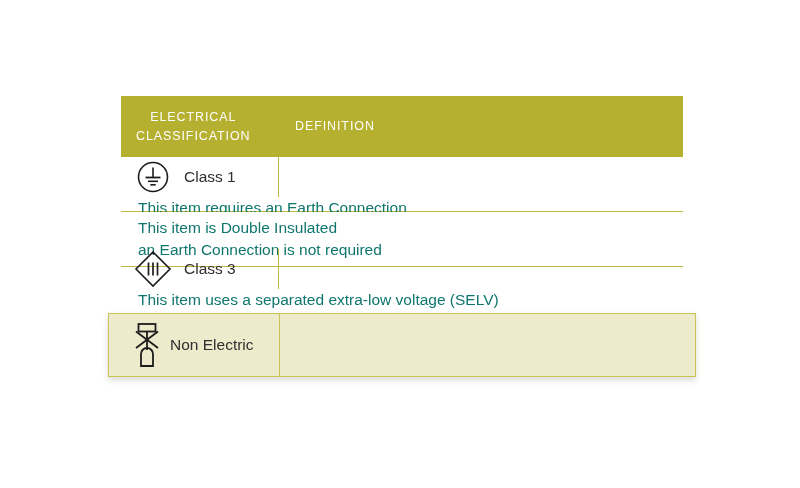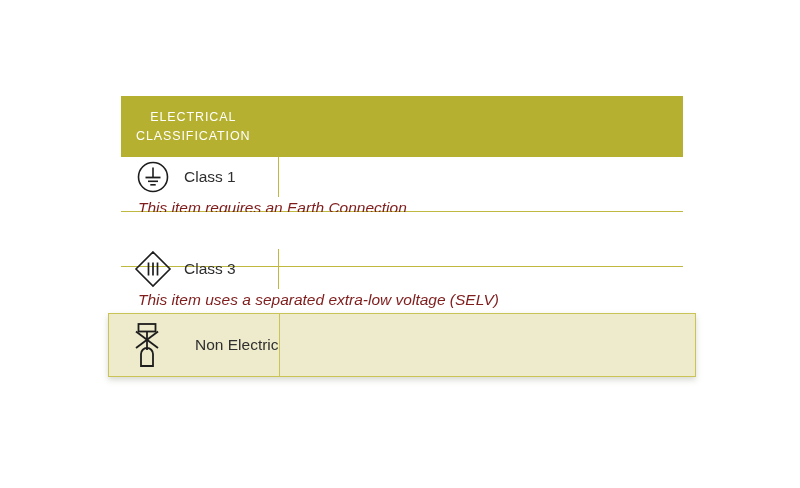--- a/index.html
+++ b/index.html
@@ -87,24 +87,23 @@
   }
 
   .class-label {
     font-size: 15.5px;
     color: #2f2f2f;
     margin-left: 11px;
     white-space: nowrap;
   }
   .def-text {
     font-size: 15.5px;
-    color: #7f1d1d;
+    color: #0f766e;
     line-height: 1.42;
     white-space: pre-line;
-    font-style: italic;
   }
 
   .row-1 { height: 55px; }
   .row-2 { height: 55px; }
   .row-3 { height: 49px; }
 
   .icon-wrap {
     width: 40px;
     height: 40px;
     display: flex;
@@ -128,35 +127,38 @@
     z-index: 5;
   }
   .highlight-row .cell-class {
     width: 171px;
     padding-left: 18px;
     border-right: 1px solid #C9C455;
   }
   .highlight-row .cell-def {
     padding-left: 19px;
   }
-  .highlight-row .class-label { margin-left: 28px; }
+  .highlight-row .class-label { margin-left: 3px; }
 
   svg { display: block; }
 </style>
 </head>
 <body>
 
 <div id="stage">
 
   <div class="table">
 
     <div class="thead">
       <div class="th th-class">
         <span style="white-space:pre-line">ELECTRICAL
 CLASSIFICATION</span>
+      </div>
+      <div class="th th-def">
+        <span>DEFINITION</span>
       </div>
     </div>
 
     <div class="row row-1">
       <div class="cell-class">
         <span class="icon-wrap">
           <svg width="34" height="34" viewBox="0 0 34 34">
             <circle cx="17" cy="17" r="14.5" fill="none" stroke="#1d1d1d" stroke-width="1.6"></circle>
             <line x1="17" y1="7.5" x2="17" y2="17.5" stroke="#1d1d1d" stroke-width="1.6"></line>
             <line x1="9.5" y1="17.5" x2="24.5" y2="17.5" stroke="#1d1d1d" stroke-width="1.8"></line>
@@ -165,20 +167,24 @@
           </svg>
         </span>
         <span class="class-label">Class 1</span>
       </div>
       <div class="cell-def">
         <span class="def-text">This item requires an Earth Connection</span>
       </div>
     </div>
 
     <div class="row row-2">
+      <div class="cell-def">
+        <span class="def-text">This item is Double Insulated
+an Earth Connection is not required</span>
+      </div>
     </div>
 
     <div class="row row-3">
       <div class="cell-class">
         <span class="icon-wrap">
           <svg width="40" height="40" viewBox="0 0 40 40">
             <polygon points="20,3 37,20 20,37 3,20" fill="none" stroke="#1d1d1d" stroke-width="1.6"></polygon>
             <line x1="15.5" y1="13.5" x2="15.5" y2="26.5" stroke="#1d1d1d" stroke-width="1.7"></line>
             <line x1="20" y1="13.5" x2="20" y2="26.5" stroke="#1d1d1d" stroke-width="1.7"></line>
             <line x1="24.5" y1="13.5" x2="24.5" y2="26.5" stroke="#1d1d1d" stroke-width="1.7"></line>

